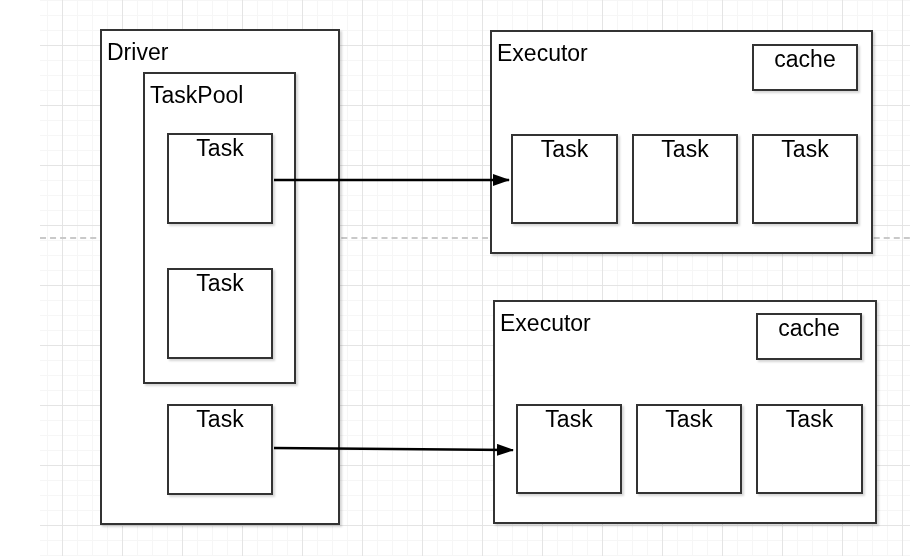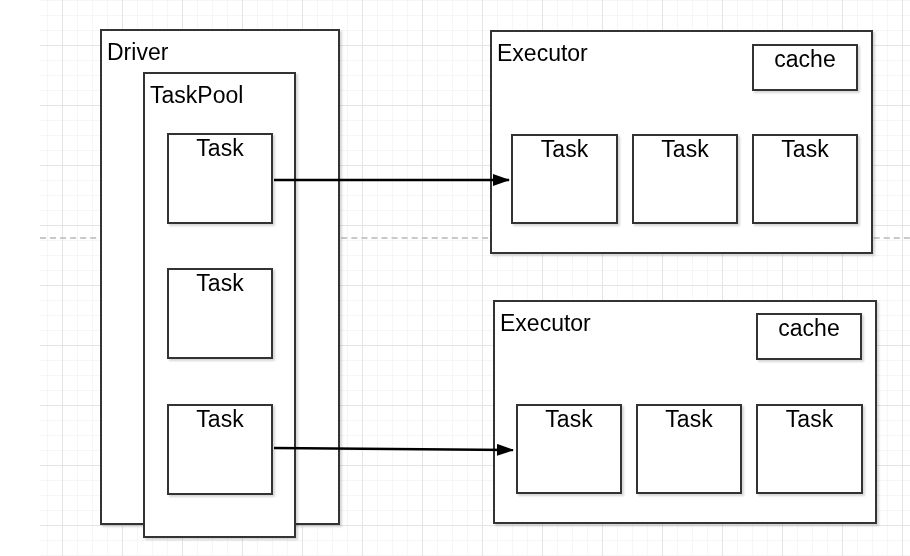--- a/index.html
+++ b/index.html
@@ -53,21 +53,21 @@
     justify-content: center;
   }
   .center-label-box .label {
     font-size: 23px;
     line-height: 1.2;
     white-space: nowrap;
   }
 
   
   .driver    { left: 60px;  top: 29px;  width: 240px; height: 496px; }
-  .taskpool  { left: 41px;  top: 41px;  width: 153px; height: 466px; }
+  .taskpool  { left: 41px;  top: 41px;  width: 153px; height: 312px; }
   .tp-task-1 { left: 22px;  top: 59px;  width: 106px; height: 91px; }
   .tp-task-2 { left: 22px;  top: 194px; width: 106px; height: 91px; }
   .tp-task-3 { left: 22px;  top: 330px; width: 106px; height: 91px; }
 
   
   .executor-1   { left: 450px; top: 30px;  width: 383px; height: 224px; }
   .ex1-cache    { left: 260px; top: 12px;  width: 106px; height: 47px; }
   .ex1-task-1   { left: 19px;  top: 102px; width: 107px; height: 90px; }
   .ex1-task-2   { left: 140px; top: 102px; width: 106px; height: 90px; }
   .ex1-task-3   { left: 260px; top: 102px; width: 106px; height: 90px; }

